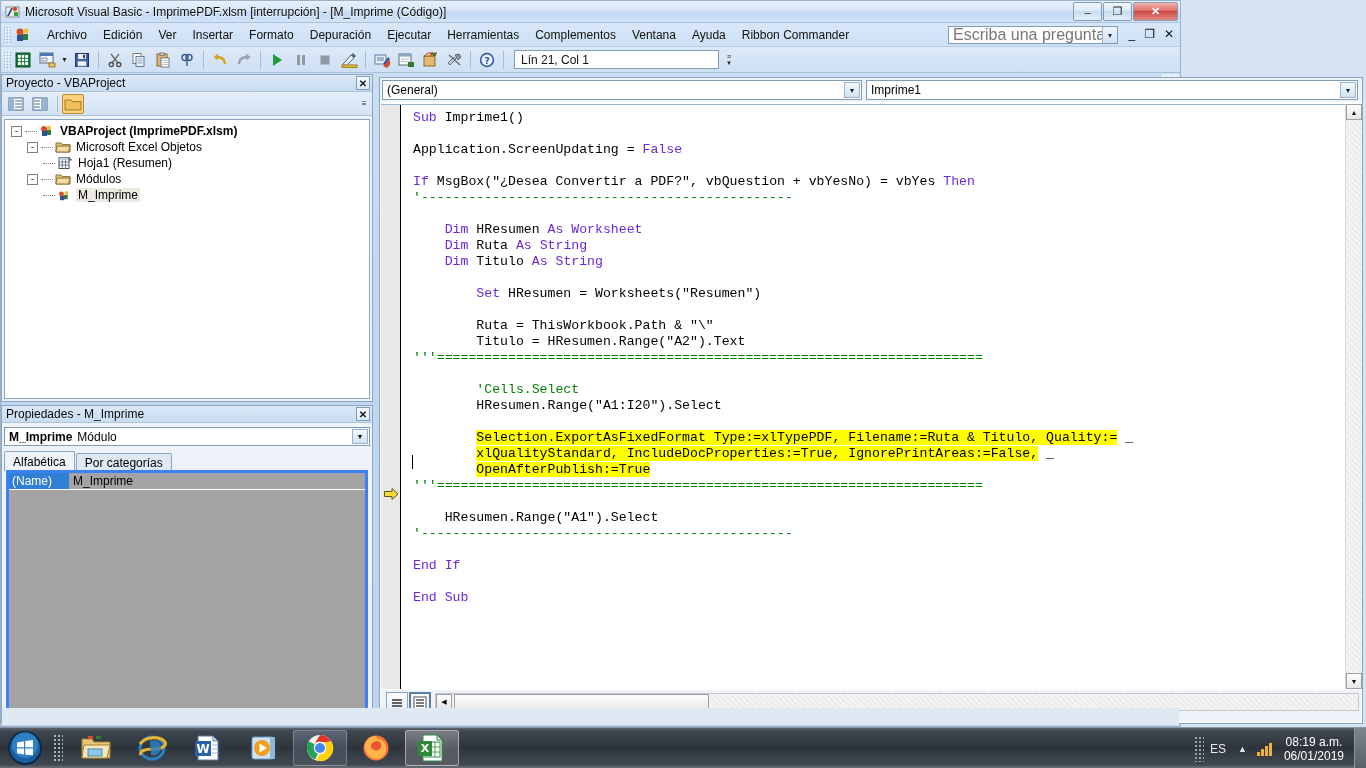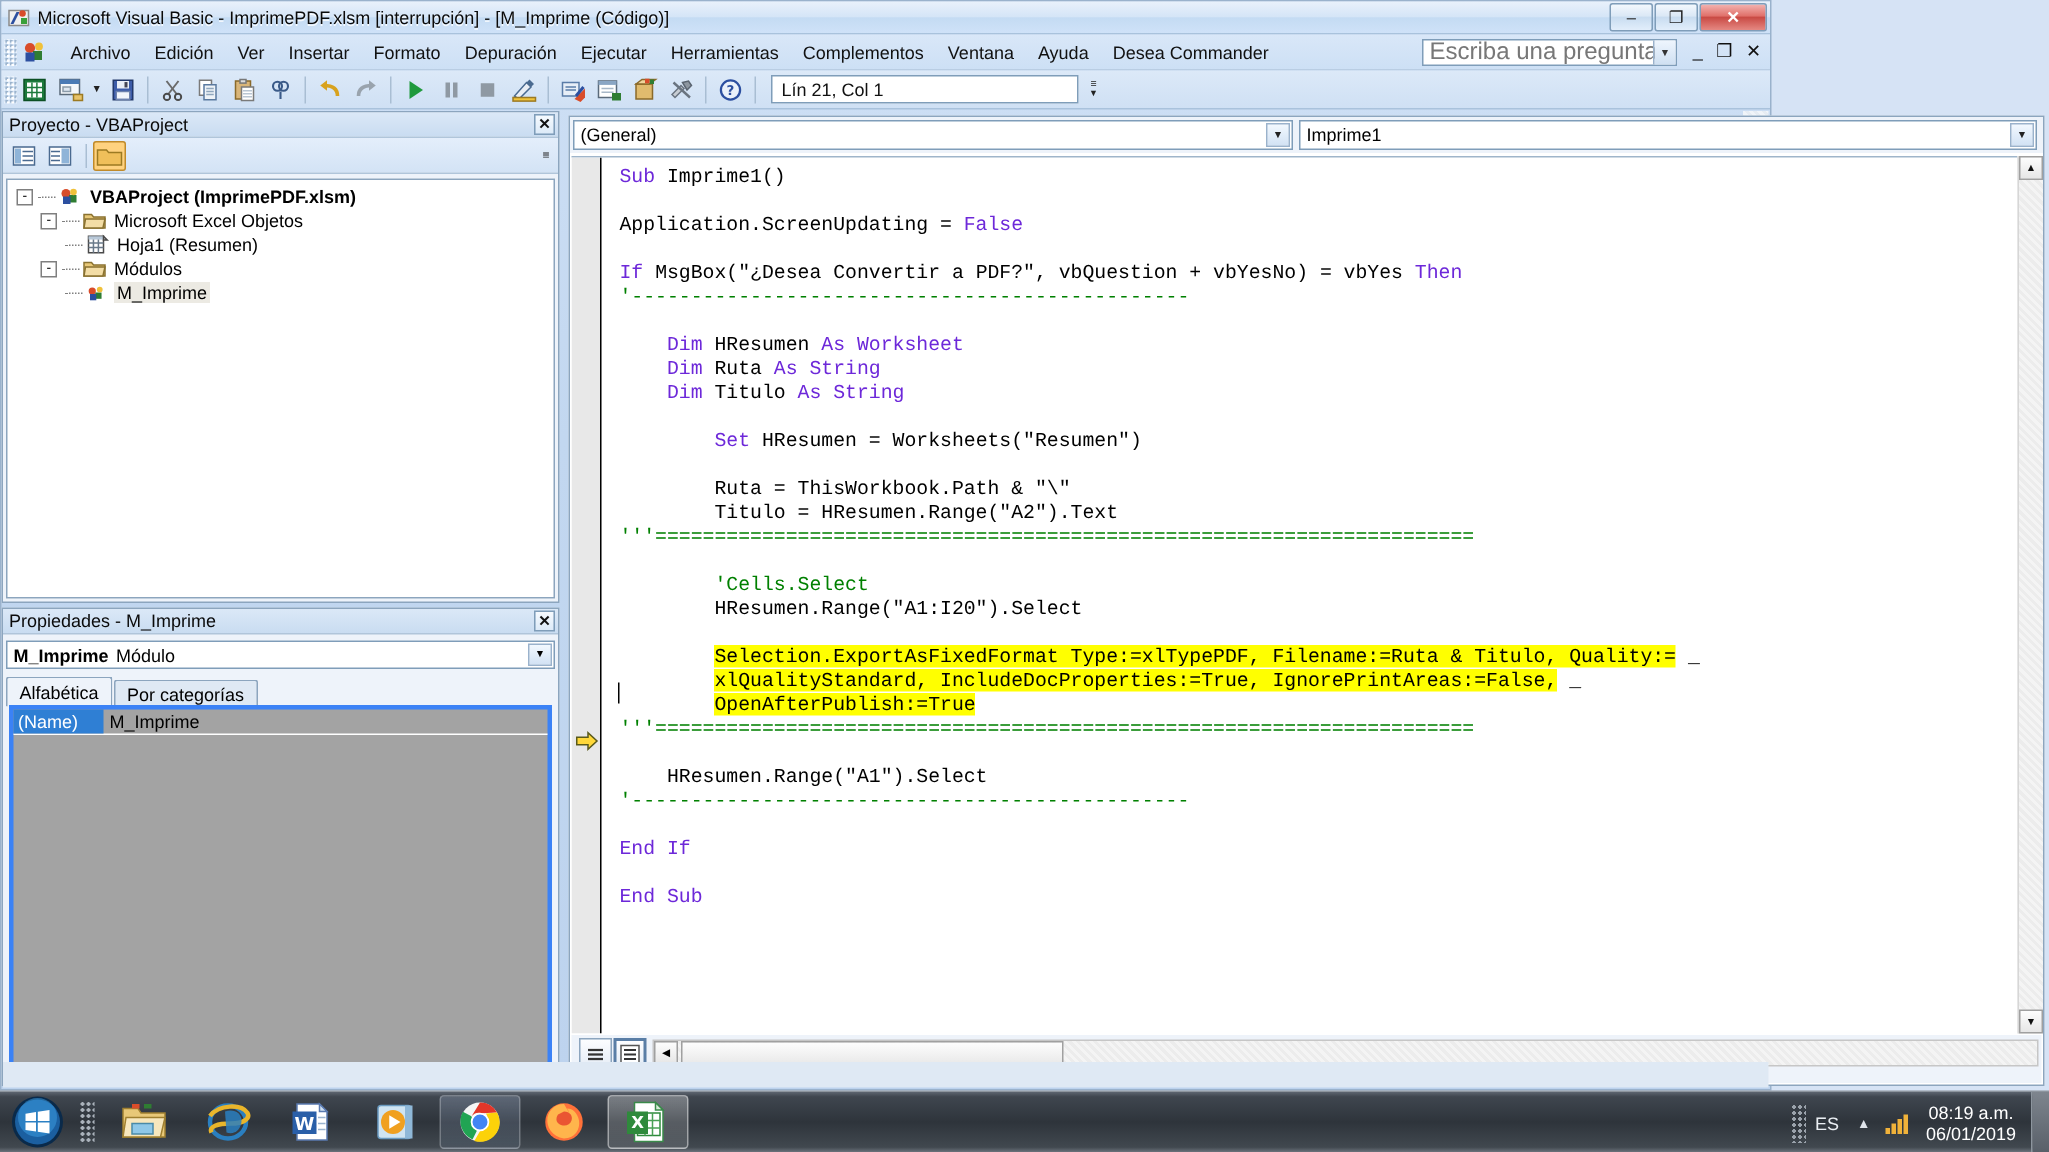--- a/index.html
+++ b/index.html
@@ -351,21 +351,21 @@
     <span class="menu-item">Edición</span>
     <span class="menu-item">Ver</span>
     <span class="menu-item">Insertar</span>
     <span class="menu-item">Formato</span>
     <span class="menu-item">Depuración</span>
     <span class="menu-item">Ejecutar</span>
     <span class="menu-item">Herramientas</span>
     <span class="menu-item">Complementos</span>
     <span class="menu-item">Ventana</span>
     <span class="menu-item">Ayuda</span>
-    <span class="menu-item">Desea Commander</span>
+    <span class="menu-item">Ribbon Commander</span>
 
     <div id="question-box">
       <span class="qtext">Escriba una pregunta</span>
       <span class="qarrow">▼</span>
     </div>
     <div class="mdi-btns">
       <span class="mdi-btn">_</span>
       <span class="mdi-btn">❐</span>
       <span class="mdi-btn">✕</span>
     </div>

